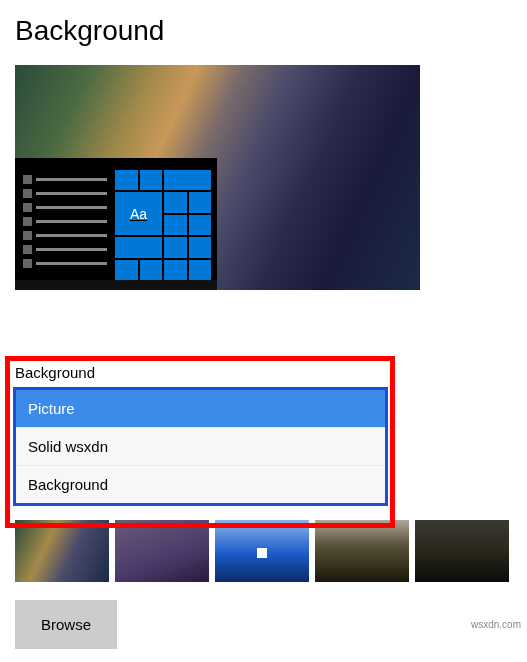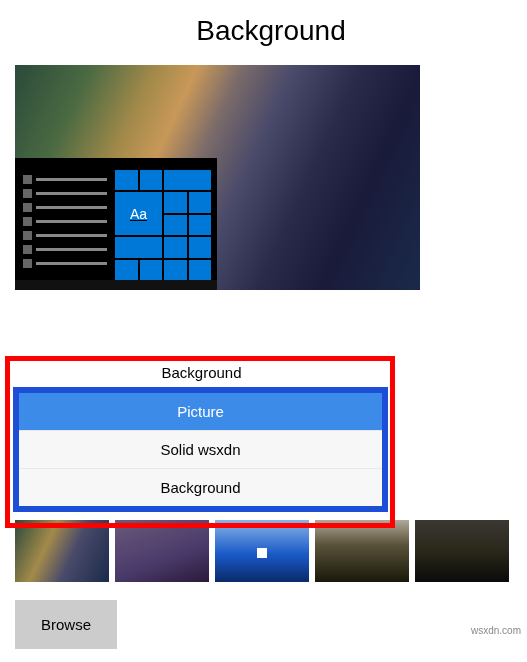--- a/index.html
+++ b/index.html
@@ -1,15 +1,15 @@
 <!DOCTYPE html>
 <html><head>
   <meta charset="utf-8">
   <style>
-    * { box-sizing: border-box; margin: 0; padding: 0; text-align: center; }
+    * { box-sizing: border-box; margin: 0; padding: 0; }
     body {
       font-family: "Segoe UI", Arial, sans-serif;
       background: #ffffff;
       width: 527px;
       height: 662px;
       position: relative;
       overflow: hidden;
     }
     .page-title {
       font-size: 28px;
@@ -66,21 +66,21 @@
     }
     .dropdown-area {
       position: absolute;
       left: 13px; top: 362px;
       width: 375px;
     }
     .dropdown-label {
       font-size: 15px; color:#000; padding: 2px 0 6px 2px;
     }
     .dropdown-list {
-      border: 6px solid #1d4ed8;
+      border: 3px solid #1d4ed8;
       background: #f3f3f3;
     }
     .dropdown-item {
       padding: 10px 12px;
       font-size: 15px;
       color: #000;
       background: #f7f7f7;
       border-bottom: 1px solid #e8e8e8;
       cursor: pointer;
     }
@@ -112,21 +112,21 @@
       padding: 16px 26px;
       background: #ccc;
       border: none;
       font-size: 15px;
       font-family: inherit;
       color: #000;
       cursor: pointer;
     }
     .watermark {
       position: absolute;
-      right: 6px; bottom: 26px;
+      right: 6px; bottom: 32px;
       font-size: 10px; color: #888; margin-top: 15px;
     }
   </style>
 </head>
 <body>
 
 <h1 class="page-title">Background</h1>
 
 <div class="preview">
   <div class="desk-mini">

